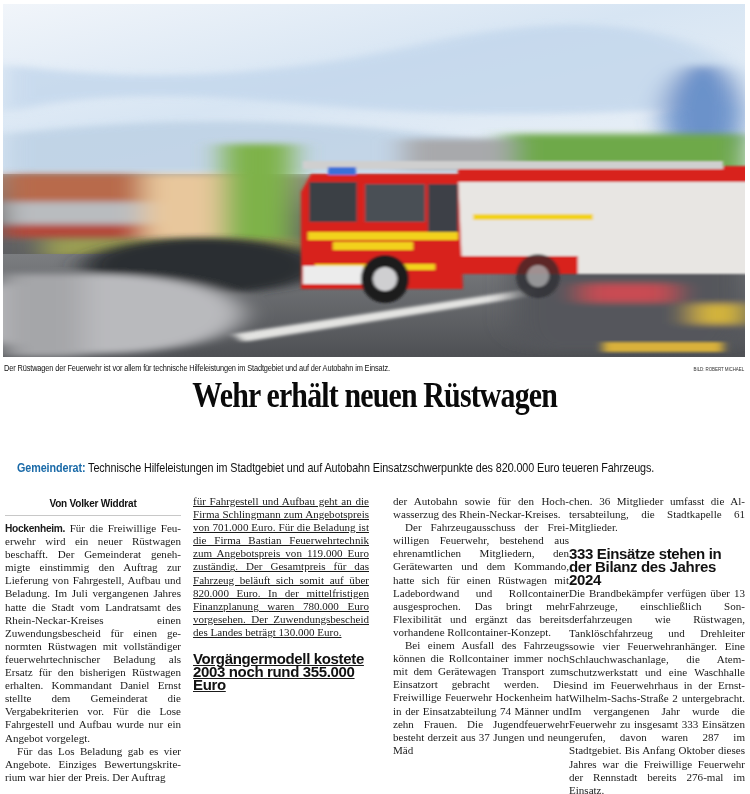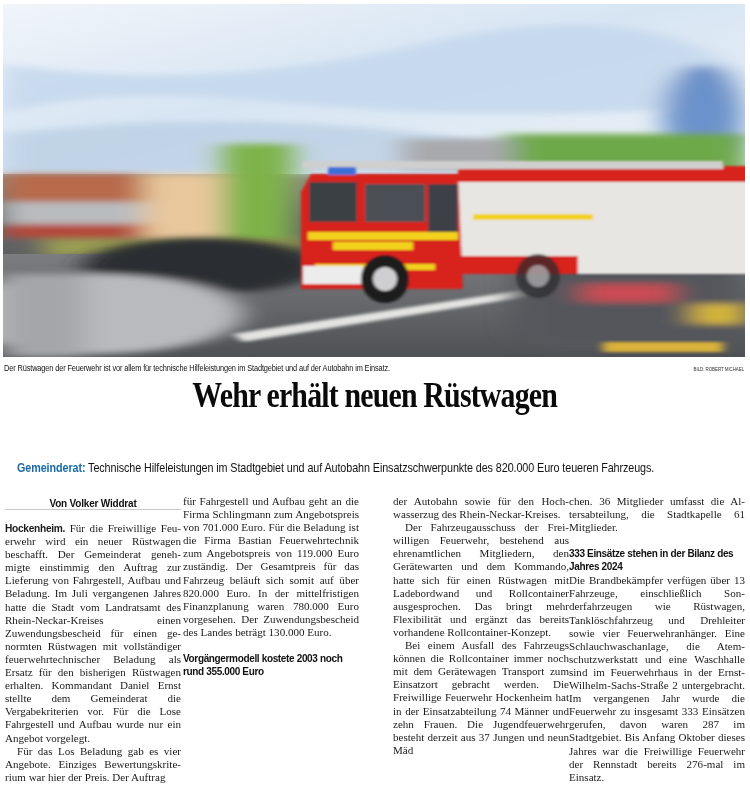--- a/index.html
+++ b/index.html
@@ -41,37 +41,37 @@
   }
   .subhead .kicker { color: #1a6aa8; font-weight: bold; }
 
   
   .col {
     position: absolute; top: 495px; width: 176px;
     font-family: "Liberation Serif", serif; font-size: 11.05px; line-height: 13.1px;
     text-align: justify; color: #1a1a1a; hyphens: manual;
   }
   .col1 { left: 5px; top: 498px; }
-  .col2 { left: 183px; }
+  .col2 { left: 193px; text-decoration: underline; }
   .col3 { left: 393px; }
   .col4 { left: 569px; }
 
   .col p { margin: 0; }
   .col p + p { text-indent: 12px; }
   .col p.first { text-indent: 0; }
   .col .place { font-family: "Liberation Sans", sans-serif; font-weight: bold; font-size: 10.2px; letter-spacing: -0.3px; }
 
   .byline {
     position: absolute; left: 5px; top: 498px; width: 176px; text-align: center;
     font-family: "Liberation Sans", sans-serif; font-weight: bold; font-size: 10px; color: #111;
-    letter-spacing: -0.2px; border-bottom: 1px solid #c8c8c8;
+    letter-spacing: -0.2px; padding-bottom: 6px; border-bottom: 1px solid #c8c8c8;
   }
 
   .interhead {
-    font-family: "Liberation Sans", sans-serif; font-weight: bold; font-size: 10px; line-height: 13px;
+    font-family: "Liberation Sans", sans-serif; font-weight: bold; font-size: 15px; line-height: 13px;
     color: #111; margin: 13px 0 1px 0; text-align: left; letter-spacing: -0.35px;
   }
 </style>
 </head>
 <body>
 
 <div class="photo">
   <svg width="742" height="353" viewBox="0 0 742 353">
     <defs>
       <filter id="blurH" x="-20%" y="-20%" width="140%" height="140%">

